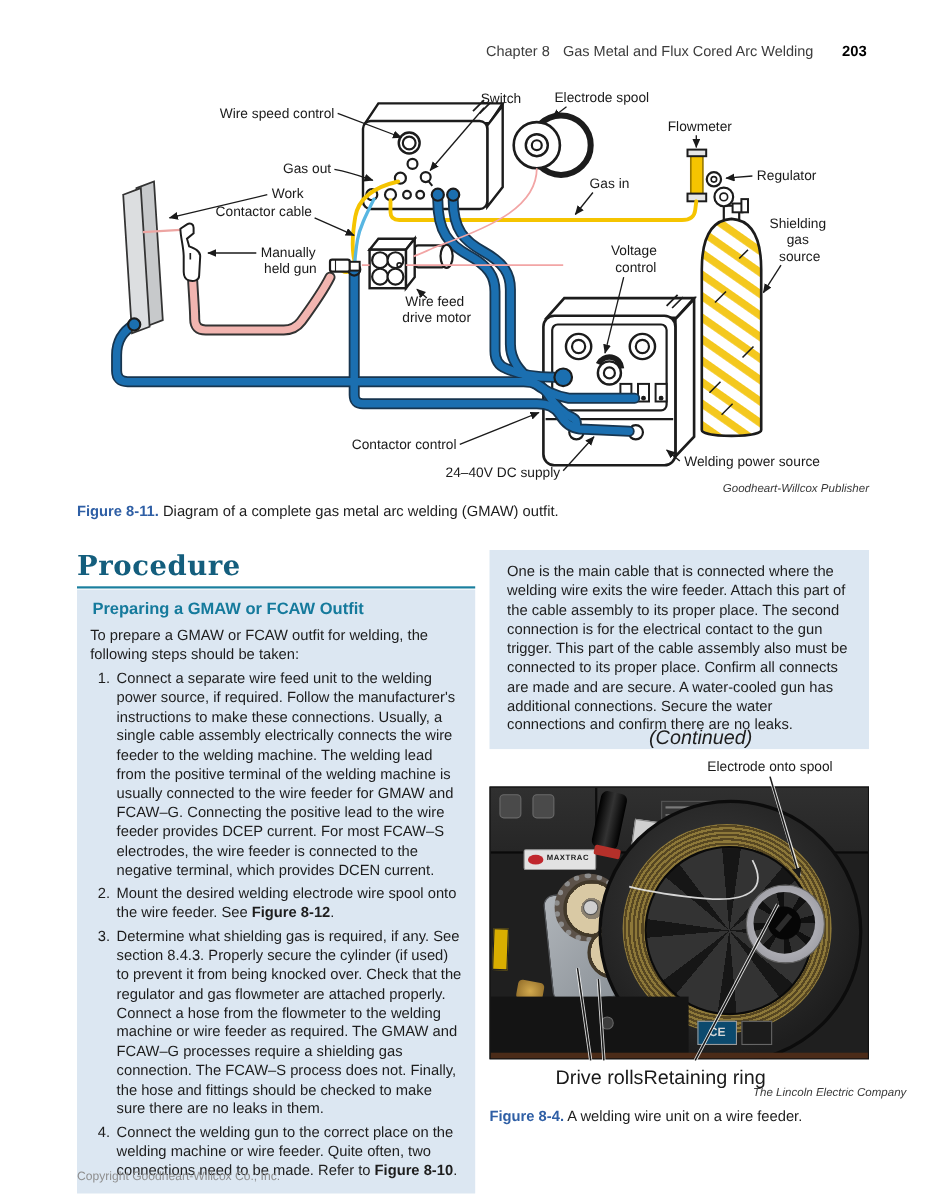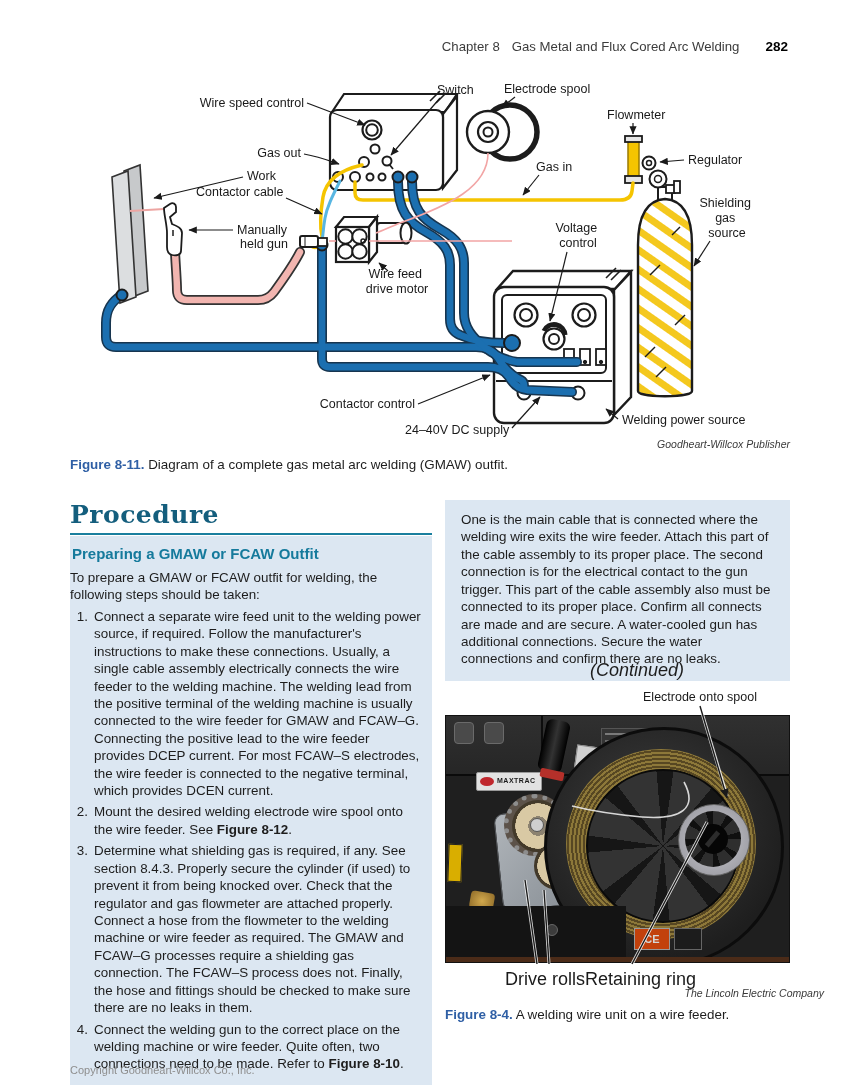--- a/index.html
+++ b/index.html
@@ -11,21 +11,21 @@
   .hdr .chap{margin-right:12px;}
   .hdr .pgnum{margin-left:26px;font-weight:bold;color:#000;font-size:13.5px;}
   
   .figcap{font-size:13.4px;color:#1d1d1d;line-height:1.3;}
   .figlabel{color:#2f5fa5;font-weight:bold;}
   .credit{font-style:italic;font-size:10.5px;color:#3a3a3a;text-align:right;}
   
   .proc-head{top:500px;left:70px;width:362px;font-family:"DejaVu Serif","Liberation Serif",serif;
              font-weight:bold;font-size:25px;color:#145e7d;letter-spacing:0.5px;}
   .proc-rule{top:533px;left:70px;width:362px;border-top:2.5px solid #1a7f9e;height:0;}
-  .proc-box{top:536px;left:70px;width:362px;background:#dce7f2;padding:7px 10px 12px 0;
+  .proc-box{top:536px;left:70px;width:362px;background:#dce7f2;padding:7px 10px 12px 12px;
             box-sizing:border-box;min-height:474px;}
   .proc-sub{font-size:15px;font-weight:bold;color:#157a9c;margin:2px 0 7px 2px;}
   .body-txt{font-size:13.4px;line-height:1.3;color:#1d1d1d;}
   .steps{margin-top:3px;}
   .step{display:flex;margin-top:4px;}
   .step-num{flex:none;width:18px;text-align:right;margin-right:6px;}
   .step-body{flex:1;}
   
   .cont-box{top:500px;left:445px;width:345px;background:#dce7f2;padding:11px 16px 13px 16px;box-sizing:border-box;}
   .continued{top:660px;left:590px;width:198px;text-align:left;font-style:italic;font-size:18px;color:#1d1d1d;}
@@ -34,21 +34,21 @@
   
   .photo{top:715px;left:445px;width:345px;height:248px;background:#1f1f1f;overflow:hidden;border:1px solid #111;box-sizing:border-box;}
   .photo *{position:absolute;}
   .footer{top:1064px;left:70px;font-size:11px;color:#8e8e8e;}
   svg text{font-family:"Liberation Sans","DejaVu Sans",sans-serif;font-size:12.5px;fill:#1a1a1a;}
 </style>
 </head>
 <body>
 
 <div class="abs hdr">
-  <span class="chap">Chapter 8</span><span>Gas Metal and Flux Cored Arc Welding</span><span class="pgnum">282</span>
+  <span class="chap">Chapter 8</span><span>Gas Metal and Flux Cored Arc Welding</span><span class="pgnum">203</span>
 </div>
 
 <svg class="abs" style="left:60px;top:75px;" width="740" height="380" viewBox="0 0 740 380">
   <defs>
     <marker id="arr" markerWidth="8" markerHeight="8" refX="6.5" refY="3" orient="auto">
       <path d="M0,0 L7,3 L0,6 Z" fill="#1a1a1a"></path>
     </marker>
     <pattern id="hatch" width="16" height="16" patternUnits="userSpaceOnUse" patternTransform="rotate(125)">
       <rect width="16" height="16" fill="#ffffff"></rect>
       <rect x="0" width="7" height="16" fill="#f4c81e"></rect>
@@ -314,21 +314,21 @@
   <div style="left:2px;top:128px;width:12px;height:36px;background:#d9ae00;border:1px solid #222;transform:rotate(2deg);"></div>
 
   <div style="left:98px;top:11px;width:234px;height:234px;border-radius:50%;background:radial-gradient(circle at 45% 40%,#3f3f3f,#1e1e1e 72%);border:3px solid #0c0c0c;"></div>
   <div style="left:120px;top:33px;width:190px;height:190px;border-radius:50%;background:repeating-radial-gradient(circle,#574722 0 2px,#8d7839 2px 4px);"></div>
   <div style="left:140px;top:53px;width:150px;height:150px;border-radius:50%;background:repeating-conic-gradient(from 8deg,#333 0 32deg,#161616 32deg 45deg);border:2px solid #0a0a0a;"></div>
   <div style="left:232px;top:88px;width:70px;height:70px;border-radius:50%;background:radial-gradient(circle,#d0d0d6,#8f8f96);border:1px solid #666;"></div>
   <div style="left:239px;top:95px;width:56px;height:56px;border-radius:50%;background:repeating-conic-gradient(#2e2e2e 0 30deg,#101010 30deg 45deg);"></div>
   <div style="left:252px;top:108px;width:30px;height:30px;border-radius:50%;background:#060606;"></div>
   <div style="left:264px;top:114px;width:5px;height:18px;background:#2c2c2c;transform:rotate(40deg);"></div>
   <div style="left:0;top:190px;width:180px;height:58px;background:#141414;"></div>
-  <div style="left:188px;top:212px;width:34px;height:20px;background:#c2410c;border:1px solid #9a9a9a;text-align:center;">
+  <div style="left:188px;top:212px;width:34px;height:20px;background:#0c4a6e;border:1px solid #9a9a9a;text-align:center;">
     <span style="position:static;font-size:11px;font-weight:bold;color:#d5d5d5;line-height:20px;">CE</span>
   </div>
   <div style="left:228px;top:212px;width:26px;height:20px;background:#1c1c1c;border:1px solid #666;"></div>
   <div style="left:100px;top:208px;width:10px;height:10px;border-radius:50%;background:#3c3c3c;border:1px solid #666;"></div>
   <div style="left:0;top:241px;width:345px;height:7px;background:#4b2b18;"></div>
   <svg width="345" height="248" viewBox="0 0 345 248" style="left:0;top:0;">
     <path d="M238,66 C252,92 236,104 196,101 C164,98 142,94 126,90" fill="none" stroke="#e9e9e9" stroke-width="1.6" opacity="0.9"></path>
   </svg>
 </div>
 

